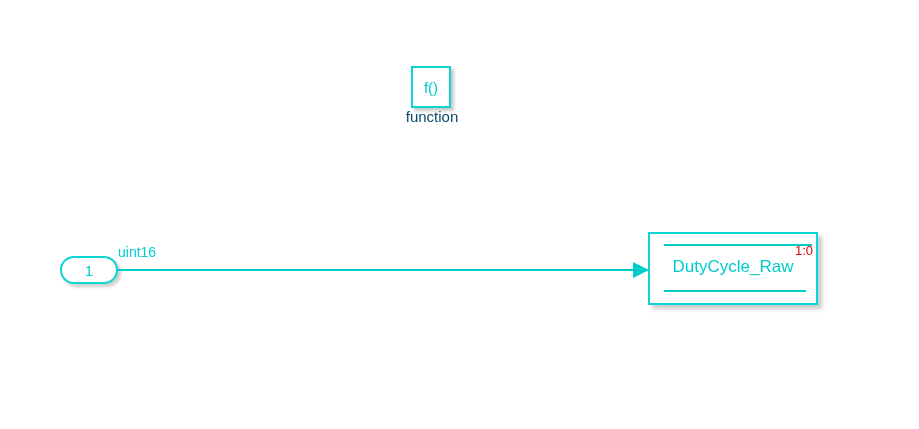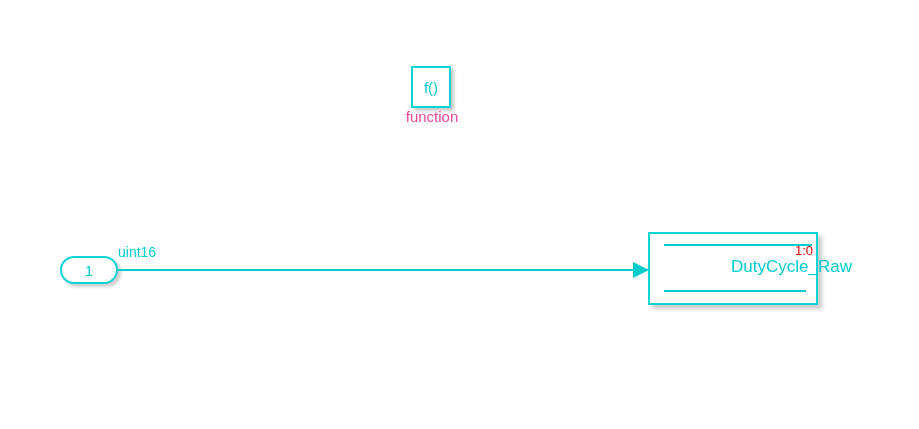--- a/index.html
+++ b/index.html
@@ -43,21 +43,21 @@
     color: #00cccc;
     font-size: 15px;
     line-height: 1;
     letter-spacing: 0px;
   }
   #fn-label {
     left: 393px;
     top: 108px;
     width: 78px;
     text-align: center;
-    color: #ec4899;
+    color: #0c4a6e;
     font-size: 15px;
     line-height: 18px;
   }
 
   
   #inport {
     left: 60px;
     top: 256px;
     width: 58px;
     height: 28px;
@@ -124,26 +124,25 @@
     left: 14px;
     top: 56px;
     width: 142px;
     height: 2px;
     background: #00cccc;
   }
   #target-block-text {
     left: 0px;
     top: 22px;
     width: 166px;
-    text-align: right;
+    text-align: center;
     color: #00cccc;
     font-size: 17px;
     line-height: 22px;
     white-space: nowrap;
-    padding-left: 36px;
   }
   #target-port-label {
     right: 3px;
     top: -5px;
     color: #e00000;
     font-size: 13px;
     line-height: 15px;
     white-space: nowrap;
     margin-top: 14px;
   }

